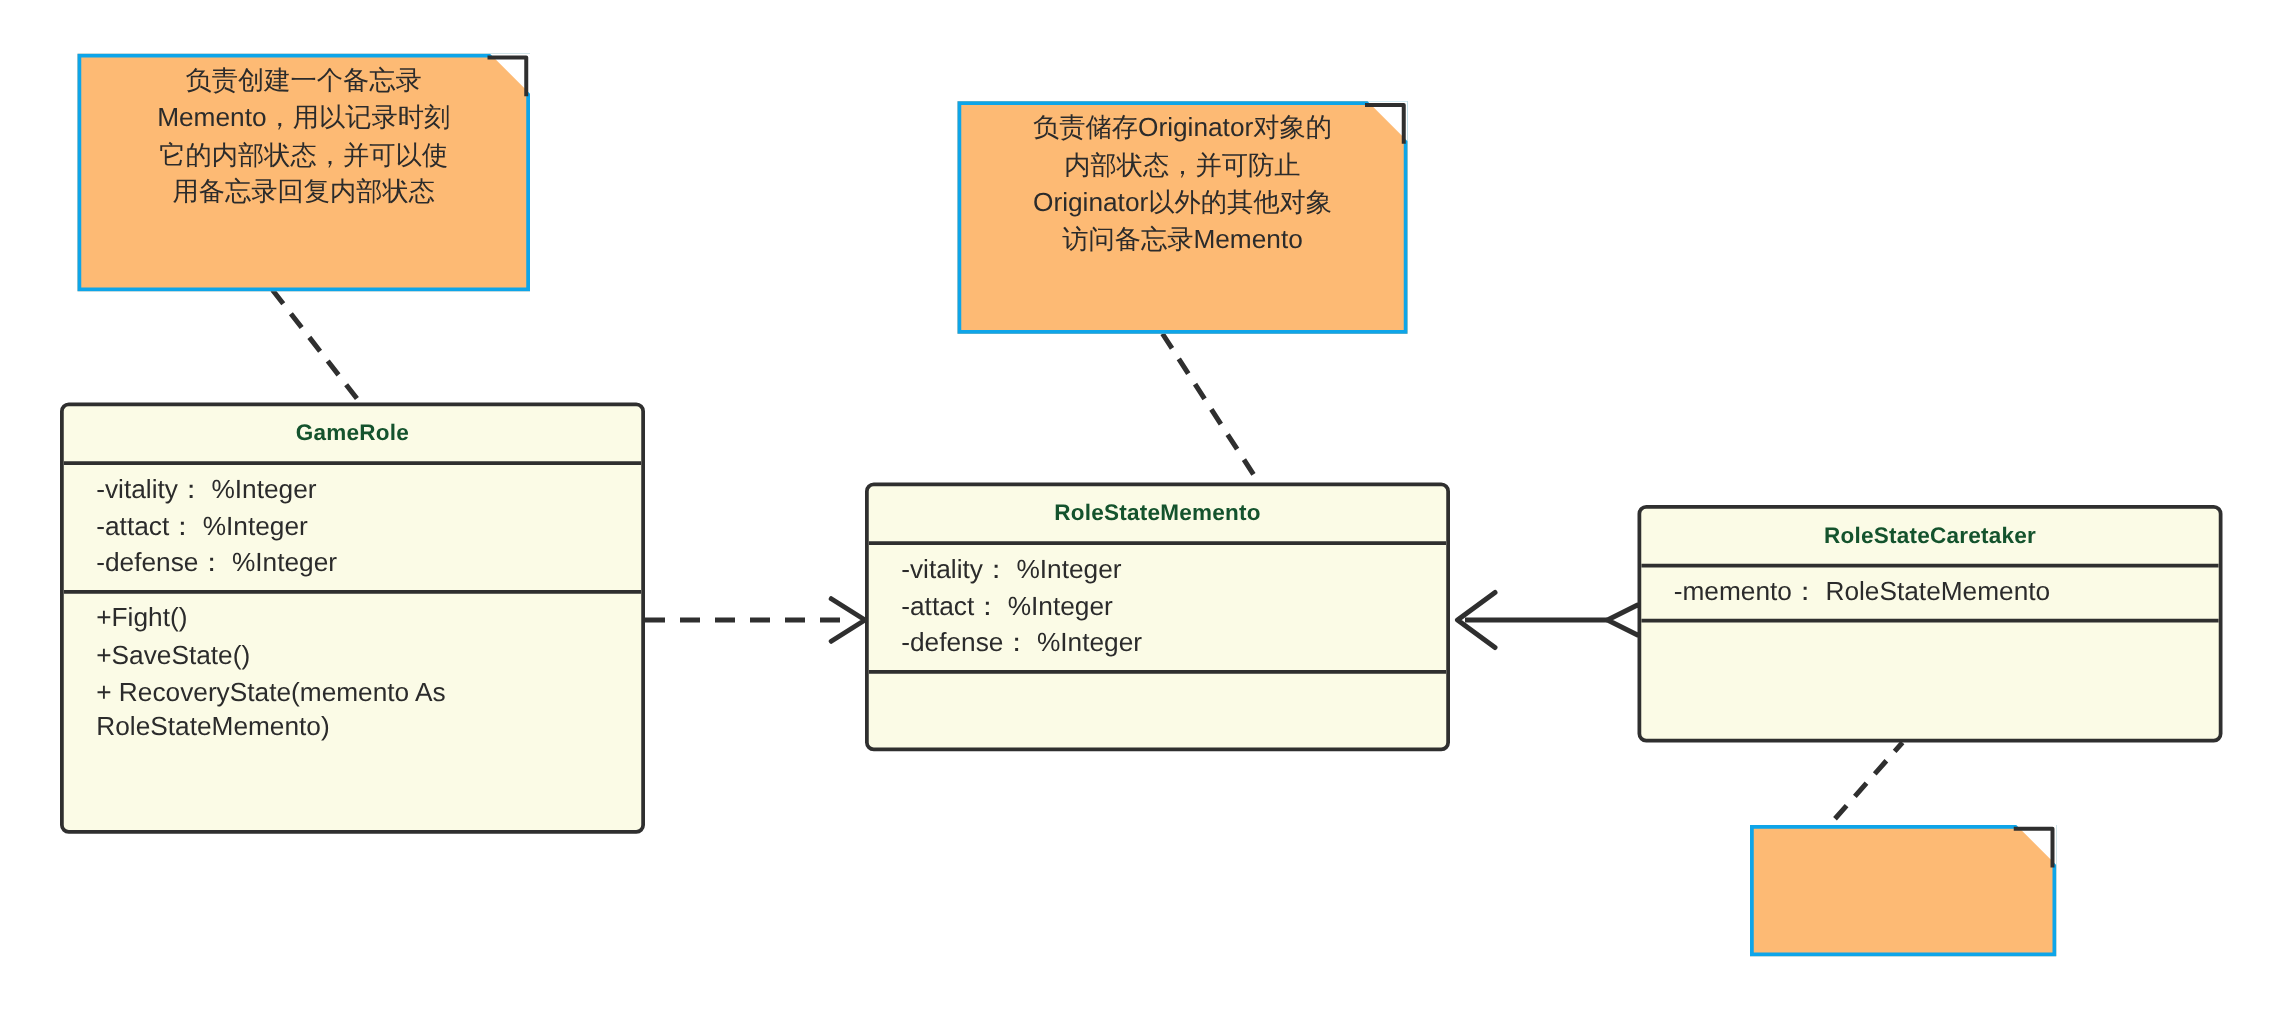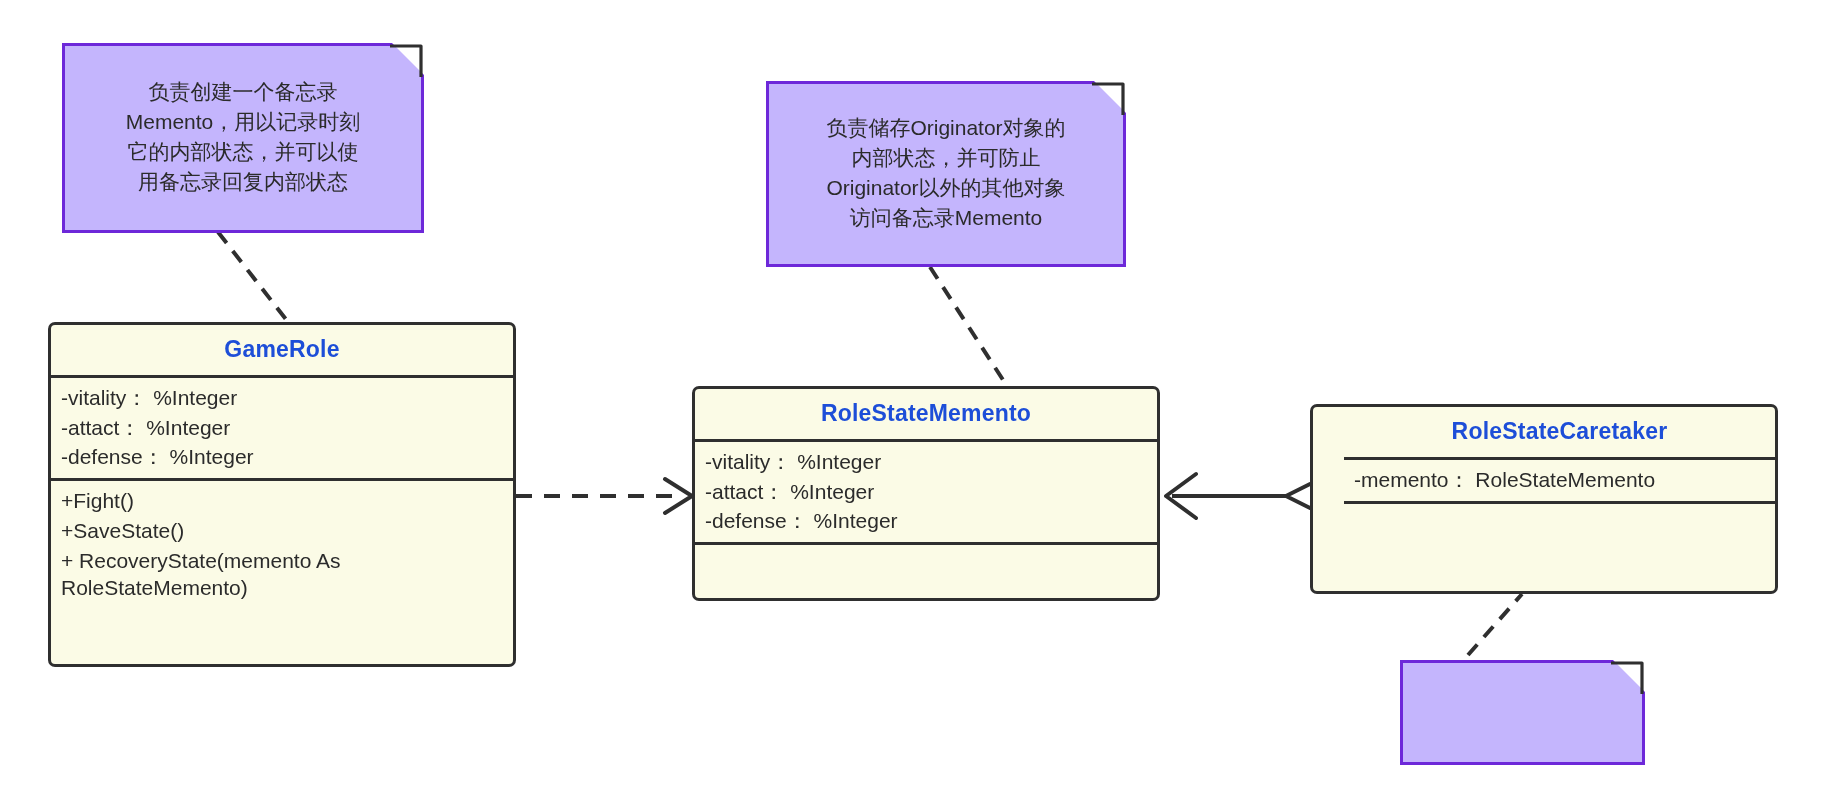--- a/index.html
+++ b/index.html
@@ -32,31 +32,32 @@
     position: absolute;
     background: #fbfbe6;
     border: 3px solid #2f2f2f;
     border-radius: 7px;
     box-sizing: border-box;
     overflow: hidden;
   }
   .uml-class .title {
     text-align: center;
     font-weight: bold;
-    font-size: 23px;
-    color: #1d4ed8;
+    font-size: 18px;
+    color: #14532d;
     padding: 11px 6px 12px 6px;
     letter-spacing: 0.2px;
   }
   .uml-class .divider {
     height: 0;
     border-top: 3px solid #2f2f2f;
   }
   .uml-class .compartment {
     padding: 5px 0 6px 0;
+    margin-left: 16px;
   }
   .uml-class .member {
     font-size: 21px;
     color: #2b2b2b;
     padding: 1px 8px 1px 10px;
     line-height: 1.32;
     white-space: pre-wrap;
     word-break: break-word;
   }
   .compartment.empty {
@@ -65,25 +66,25 @@
 
   
   .uml-note {
     position: absolute;
     box-sizing: border-box;
   }
   .uml-note .note-body {
     position: relative;
     width: 100%;
     height: 100%;
-    background: #c4b5fd;
-    border: 3px solid #6d28d9;
+    background: #fdba74;
+    border: 3px solid #0ea5e9;
     box-sizing: border-box;
     display: flex;
-    align-items: center;
+    align-items: flex-start;
     justify-content: center;
   }
   .uml-note .note-text {
     font-size: 21px;
     color: #2b2b2b;
     line-height: 1.42;
     text-align: center;
     white-space: pre-line;
     padding: 4px 12px 6px 12px;
   }
@@ -182,21 +183,21 @@
     <div class="divider"></div>
     <div class="compartment">
       <div class="member">-vitality： %Integer</div>
       <div class="member">-attact： %Integer</div>
       <div class="member">-defense： %Integer</div>
     </div>
     <div class="divider"></div>
     <div class="compartment empty"></div>
   </div>
 
-  <div class="uml-class" style="left:1310px; top:404px; width:468px; height:190px;padding-left:31px;">
+  <div class="uml-class" style="left:1310px; top:404px; width:468px; height:190px;">
     <div class="title">RoleStateCaretaker</div>
     <div class="divider"></div>
     <div class="compartment">
       <div class="member">-memento： RoleStateMemento</div>
     </div>
     <div class="divider"></div>
     <div class="compartment empty"></div>
   </div>
 
 </div>

